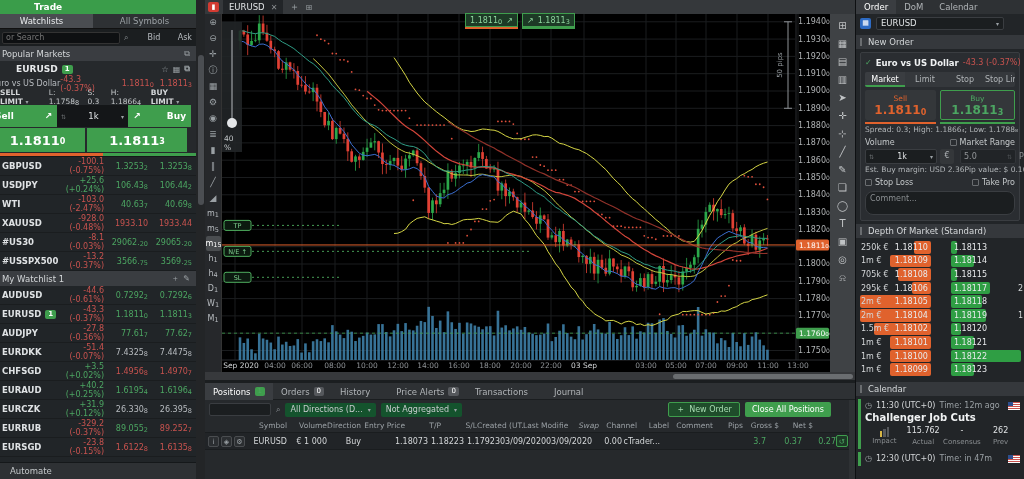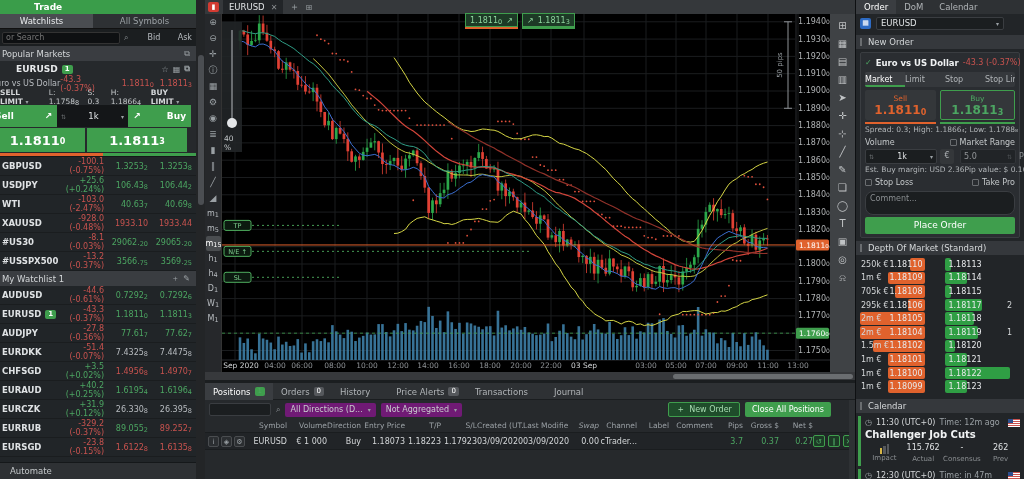--- a/index.html
+++ b/index.html
@@ -74,21 +74,21 @@
 .zs-label{position:absolute;left:2px;top:112px;font-size:7.5px;color:#c4c8ca}
 
 #bottom{position:absolute;left:0;top:383px;width:650px;height:96px;background:#26292c}
 #btabs{display:flex;align-items:flex-start;height:17px;background:#2e3134;border-bottom:1px solid #1a1d1f}
 .btab{display:flex;align-items:center;gap:4px;height:17px;padding:0 8px;font-size:8.5px;color:#b0b4b7}
 .btab.active{background:#3a3d41;color:#fff}
 .cnt{font-size:7px;color:#fff;border-radius:2px;padding:0 3px;line-height:9px;background:#55585c}
 .cnt.green{background:#3f9e4d}
 #bfilter{display:flex;align-items:center;height:19px;padding:0 4px;gap:5px}
 .bsearch{width:62px;height:13px;background:#1b1e20;border:1px solid #3a3d41;border-radius:2px}
-.bdrop{height:14px;background:#701a75;border-radius:2px;color:#c8ccce;font-size:8px;display:flex;align-items:center;gap:5px;padding:0 5px}
+.bdrop{height:14px;background:#14532d;border-radius:2px;color:#c8ccce;font-size:8px;display:flex;align-items:center;gap:5px;padding:0 5px}
 .bbtn{height:15px;border-radius:2px;font-size:8px;display:flex;align-items:center;gap:4px;padding:0 7px;color:#fff}
 .bbtn.outline{background:#1f4d2b;border:1px solid #3f9e4d;color:#a8dcb2}
 .bbtn.solid{background:#3f9e4d}
 #bheader,#brow{display:flex;align-items:center}
 #bheader{height:13px;font-size:7.5px;color:#9aa0a5}
 #brow{height:18px;font-size:8px;color:#d4d7d9;background:#212427;border-top:1px solid #1a1d1f;border-bottom:1px solid #1a1d1f}
 .bh,.bc{text-align:right;overflow:hidden;white-space:nowrap;flex:0 0 auto}
 .green{color:#4ca662}
 .row-icons{display:flex;gap:2px;padding-left:3px;flex:0 0 40px}
 .mini-ic{width:11px;height:11px;border:1px solid #4a4d50;border-radius:2px;color:#9aa0a4;font-size:7px;text-align:center;line-height:10px;background:#2b2e31}
@@ -103,21 +103,21 @@
 #symrow{display:flex;align-items:center;height:18px;padding:2px 4px;gap:5px}
 .sym-flag{width:11px;height:11px;background:#2d6bc4;border-radius:2px;color:#fff;font-size:7px;text-align:center;line-height:11px}
 .sym-drop{flex:0 0 128px;height:13px;background:#1b1e20;border:1px solid #3a3d41;border-radius:2px;display:flex;align-items:center;justify-content:space-between;font-size:8.5px;color:#e0e3e5;padding:0 4px}
 .rsec-head{height:14px;background:#35383c;font-size:8.5px;color:#d4d7d9;line-height:14px;padding-left:12px;margin-top:3px;position:relative}
 .rsec-head:before{content:"";position:absolute;left:4px;top:3px;width:2px;height:8px;background:#6a6d70}
 .order-box{margin:3px 4px;border:1px solid #3a3d41;border-radius:2px;background:#2a2d31;padding:3px 4px;position:relative}
 .ob-title{display:flex;align-items:center;height:13px;font-size:8.5px;color:#f0f2f3;font-weight:bold;gap:4px;white-space:nowrap}
 .check{color:#4ca662;font-size:8px}
 .ob-chg{margin-left:auto;color:#c9534f;font-size:8px;font-weight:normal;white-space:nowrap}
 .otabs{display:flex;height:15px;background:#35383c;margin:3px 0;border-radius:2px;overflow:hidden}
-.otab{flex:0 0 40px;text-align:left;font-size:8px;color:#b0b4b7;line-height:15px;white-space:nowrap}
+.otab{flex:0 0 40px;text-align:center;font-size:8px;color:#b0b4b7;line-height:15px;white-space:nowrap}
 .otab.active{color:#fff;box-shadow:inset 0 -2px 0 #3f9e4d;background:#3a3d41}
 .sb-row{display:flex;gap:4px}
 .sellbtn,.buybtn{height:30px;border-radius:2px;display:flex;flex-direction:column;align-items:center;justify-content:center;background:#34373a}
 .sellbtn{width:75px;color:#e0622d}
 .buybtn{width:80px;border:1px solid #3f9e4d;color:#4ca662}
 .sb-lab{font-size:7.5px}
 .sb-price{font-size:12px;font-weight:bold}
 .sb-under{display:flex;gap:4px;margin-top:2px}
 .spread-line{font-size:7.5px;color:#b0b4b7;text-align:center;height:12px;line-height:12px;white-space:nowrap}
 .vol-labels{display:flex;font-size:8px;color:#c4c8ca;height:12px;align-items:center}
@@ -125,21 +125,21 @@
 .vol-row{display:flex;gap:3px;height:15px;margin:1px 0}
 .vinput{flex:0 0 72px;background:#1b1e20;border:1px solid #3a3d41;border-radius:2px;display:flex;align-items:center;justify-content:space-between;font-size:8px;color:#e0e3e5;padding:0 3px}
 .euro-ic{flex:0 0 14px;background:#34373a;border-radius:2px;color:#b0b4b7;font-size:8px;text-align:center;line-height:14px}
 .vinput.dim{opacity:.55;flex:0 0 56px}
 .pips-lab{font-size:8px;color:#8a8e91;line-height:15px;white-space:nowrap}
 .est-row{display:flex;justify-content:space-between;font-size:7.5px;color:#b0b4b7;height:11px;white-space:nowrap}
 .sltp-row{display:flex;justify-content:space-between;font-size:8px;color:#c4c8ca;height:13px;align-items:center;white-space:nowrap}
 .comment{height:24px;background:#1b1e20;border:1px solid #3a3d41;border-radius:8px;font-size:8px;color:#8a8e91;padding:2px 4px;margin:2px 0}
 .place-btn{height:17px;background:#3f9e4d;border-radius:2px;color:#fff;font-size:9px;text-align:center;line-height:17px}
 
-#dom{display:flex;gap:20px;padding:3px 11px 3px 4px}
+#dom{display:flex;gap:20px;padding:3px 0 3px 4px}
 .dom-col{display:flex;flex-direction:column;gap:1px}
 .dom-col.bids{width:97px}
 .dom-col.asks{width:100px}
 .dom-row{position:relative;height:12.6px;font-size:8px;color:#e8eaec;display:flex;align-items:center}
 .dom-bar{position:absolute;top:0;bottom:0;border-radius:2px}
 .bids .dom-bar{right:0;background:#e0622d}
 .asks .dom-bar{left:0;background:#2f9e44}
 .dom-vol{position:relative;z-index:1;color:#d4d7d9}
 .bids .dom-vol{margin-right:auto;padding-left:1px}
 .asks .dom-vol{margin-left:auto;padding-right:1px}
@@ -1215,21 +1215,21 @@
         <span class="row-icons">
           <span class="mini-ic">i</span>
           <span class="mini-ic">◈</span>
           <span class="mini-ic">⚙</span>
         </span>
         <span style="display:flex">
 
         <span class="bc" style="width: 42px;">EURUSD</span>
             <span class="bc" style="width: 40px;">€ 1 000</span>
             <span class="bc" style="width: 34px;">Buy</span>
-            <span class="bc" style="width: 44px;">1.18073</span>
+            <span class="bc" style="width: 44px; margin-left: 23px;">1.18073</span>
             <span class="bc" style="width: 36px;">1.18223</span>
             <span class="bc" style="width: 36px;">1.17923</span>
             <span class="bc" style="width: 46px;">03/09/2020...</span>
             <span class="bc" style="width: 46px;">03/09/2020...</span>
             <span class="bc" style="width: 30px;">0.00</span>
             <span class="bc" style="width: 38px;">cTrader...</span>
             <span class="bc" style="width: 32px;"></span>
             <span class="bc" style="width: 44px;"></span>
             <span class="bc green" style="width: 30px;">3.7</span>
             <span class="bc green" style="width: 36px;">0.37</span>
@@ -1309,21 +1309,20 @@
       </div>
       <div class="est-row">
         <span>Est. Buy margin: USD 2.36</span>
         <span>Pip value: $ 0.10</span>
       </div>
       <div class="sltp-row">
         <span><span class="cbx"></span><span>Stop Loss</span></span>
         <span><span class="cbx"></span><span>Take Pro</span></span>
       </div>
       <div class="comment">Comment...</div>
-      <div class="place-btn">Place Order</div>
     </div>
 
     <div class="rsec-head">Depth Of Market (Standard)</div>
     <div id="dom">
       <div class="dom-col bids">
 
           <div class="dom-row">
             <span class="dom-bar" style="width: 24%;"></span>
             <span class="dom-vol">250k €</span>
             <span class="dom-price">1.18110</span>

